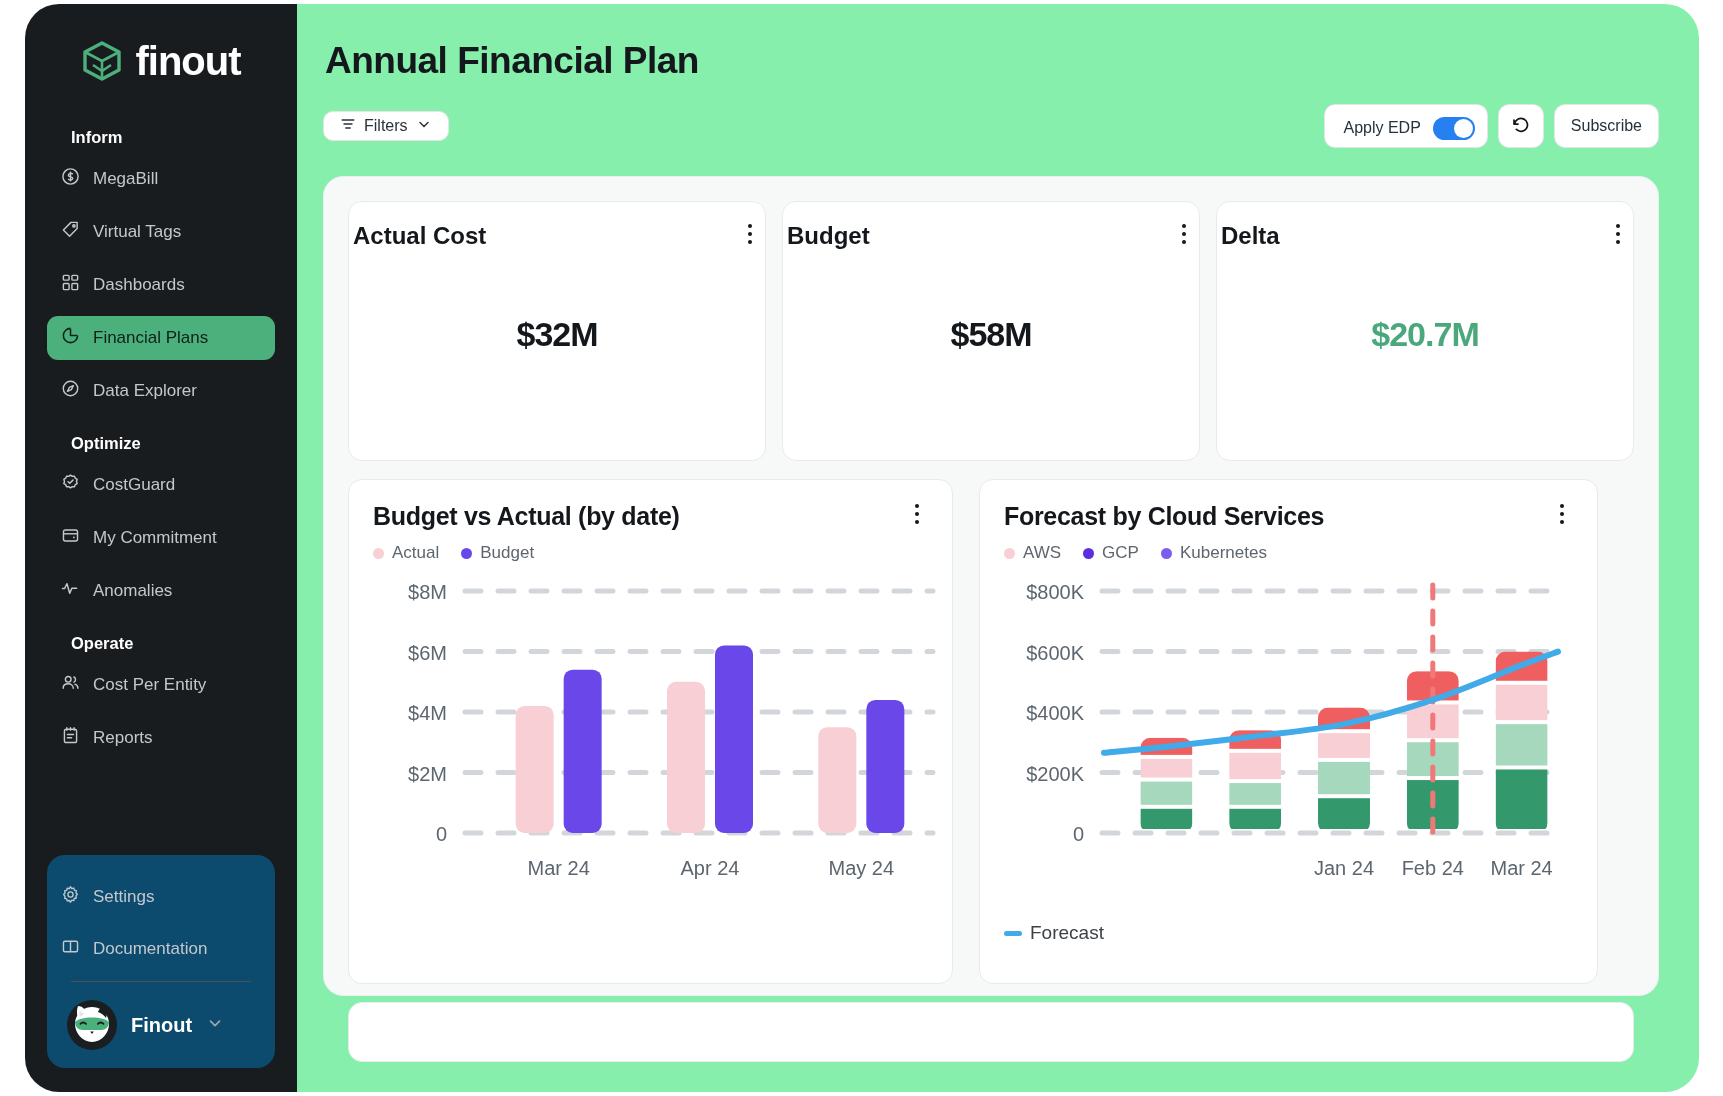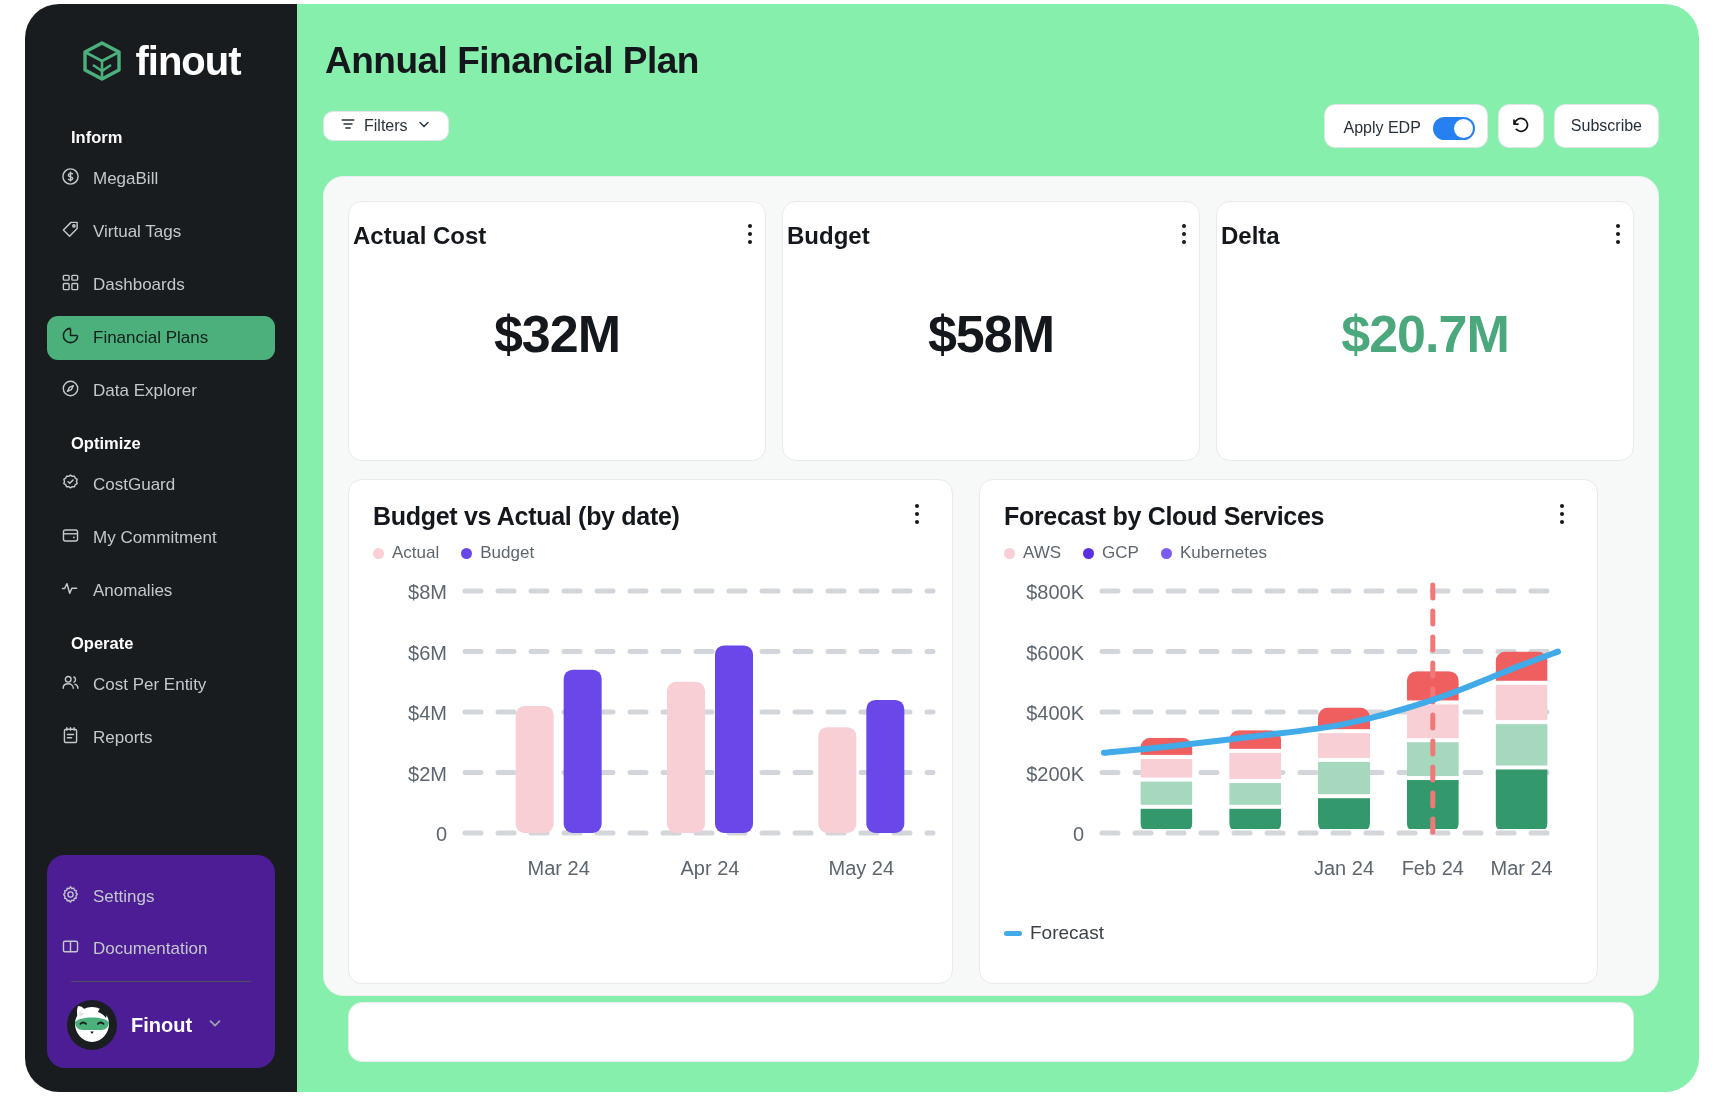--- a/index.html
+++ b/index.html
@@ -60,21 +60,21 @@
     background: #4cb07d;
     color: #10201a;
     font-weight: 500;
   }
   .nav-item.active svg { stroke: #10201a; }
 
   .bottom-box {
     position: absolute;
     left: 22px; bottom: 24px;
     width: 228px;
-    background: #4c1d95;
+    background: #0c4a6e;
     border-radius: 18px;
     padding: 20px 0 0 0;
     margin-top: 20px;
   }
   .bottom-box .nav-item { margin-bottom: 8px; }
   .divider {
     height: 1px;
     background: #4a5157;
     margin: 10px 24px 4px 24px;
   }
@@ -174,21 +174,21 @@
   .kpi-title { font-size: 24px; font-weight: 600; color: #14181c; }
   .kebab {
     width: 22px; height: 24px;
     display: flex; flex-direction: column; align-items: center;
     justify-content: center; gap: 4px; cursor: pointer;
   }
   .kebab i { width: 4px; height: 4px; border-radius: 50%; background: #14181c; display:block; }
   .kpi-value {
     flex: 1;
     display: flex; align-items: center; justify-content: center;
-    font-size: 52px; font-weight: 700; color: #14181c;
+    font-size: 34px; font-weight: 700; color: #14181c;
     letter-spacing: -1px;
     padding-bottom: 22px;
   }
   .kpi-value.green { color: #4aa87c; }
 
   .charts-row { display: flex; gap: 26px; margin-top: 18px; }
   .chart-card { padding: 22px 24px 18px 24px; }
   .chart-card.left { width: 605px; height: 505px; }
   .chart-card.right { width: 619px; height: 505px; }
   .chart-head { display: flex; align-items: flex-start; justify-content: space-between; }

